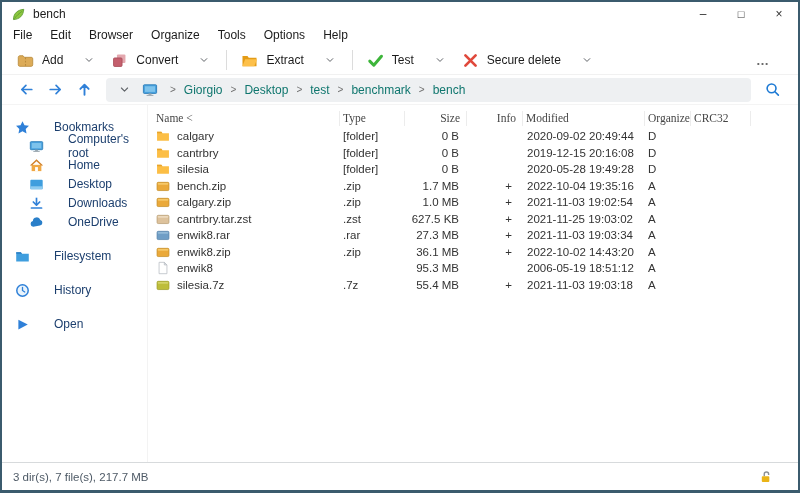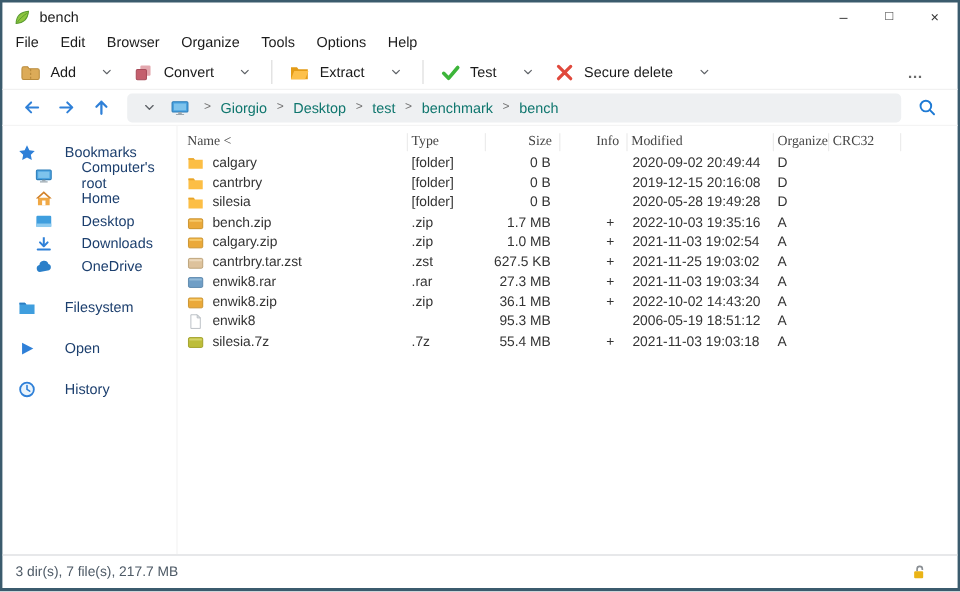--- a/index.html
+++ b/index.html
@@ -335,33 +335,33 @@
             <svg viewBox="0 0 16 16">
               <path d="M1.3 3.4h4.9l1.3 1.6h7.2v8.4H1.3z" fill="#3f9ede"></path>
               <path d="M1.3 3.4h4.9l1.3 1.6H1.3z" fill="#2b7cc2"></path>
             </svg>
           </span>
       <span class="side-label">Filesystem</span>
     </div>
         <div class="side-item gap">
       <span class="side-icon">
             <svg viewBox="0 0 16 16">
-              <path d="M3.6 2.8v10.4L13.6 8z" fill="#2f80d8"></path>
-            </svg>
-          </span>
-      <span class="side-label">Open</span>
-    </div>
-        <div class="side-item gap">
-      <span class="side-icon">
-            <svg viewBox="0 0 16 16">
               <circle cx="8" cy="8" r="6.1" fill="#eaf4fc" stroke="#2f80d8" stroke-width="1.6"></circle>
               <path d="M8 4.6V8l2.4 1.6" fill="none" stroke="#2f80d8" stroke-width="1.4" stroke-linecap="round"></path>
             </svg>
           </span>
       <span class="side-label">History</span>
+    </div>
+        <div class="side-item gap">
+      <span class="side-icon">
+            <svg viewBox="0 0 16 16">
+              <path d="M3.6 2.8v10.4L13.6 8z" fill="#2f80d8"></path>
+            </svg>
+          </span>
+      <span class="side-label">Open</span>
     </div>
       </div>
     <div class="filearea">
       <div class="fl-header">
         <span class="h">Name &lt;</span>
         <span class="h">Type</span>
         <span class="h right">Size</span>
         <span class="h right">Info</span>
         <span class="h">Modified</span>
         <span class="h">Organize...</span>
@@ -426,21 +426,21 @@
                 <svg viewBox="0 0 16 16">
                   <rect x="1.2" y="3.8" width="13.6" height="9.4" rx="1.3" fill="#eaa93a" stroke="#c3891f" stroke-width=".8"></rect>
                   <rect x="2" y="4.6" width="12" height="2" rx=".8" fill="#f6c868"></rect>
                 </svg>
               </span>
         <span class="fname">bench.zip</span>
       </span>
       <span class="cell c-type">.zip</span>
       <span class="cell c-size">1.7 MB</span>
       <span class="cell c-info">+</span>
-      <span class="cell c-mod">2022-10-03 19:35:16</span>
+      <span class="cell c-mod">2022-10-04 19:35:16</span>
       <span class="cell c-attr">A</span>
       <span class="cell c-crc"></span>
     </div>
           <div class="file-row">
       <span class="cell c-name">
         <span class="ficon">
                 <svg viewBox="0 0 16 16">
                   <rect x="1.2" y="3.8" width="13.6" height="9.4" rx="1.3" fill="#eaa93a" stroke="#c3891f" stroke-width=".8"></rect>
                   <rect x="2" y="4.6" width="12" height="2" rx=".8" fill="#f6c868"></rect>
                 </svg>

